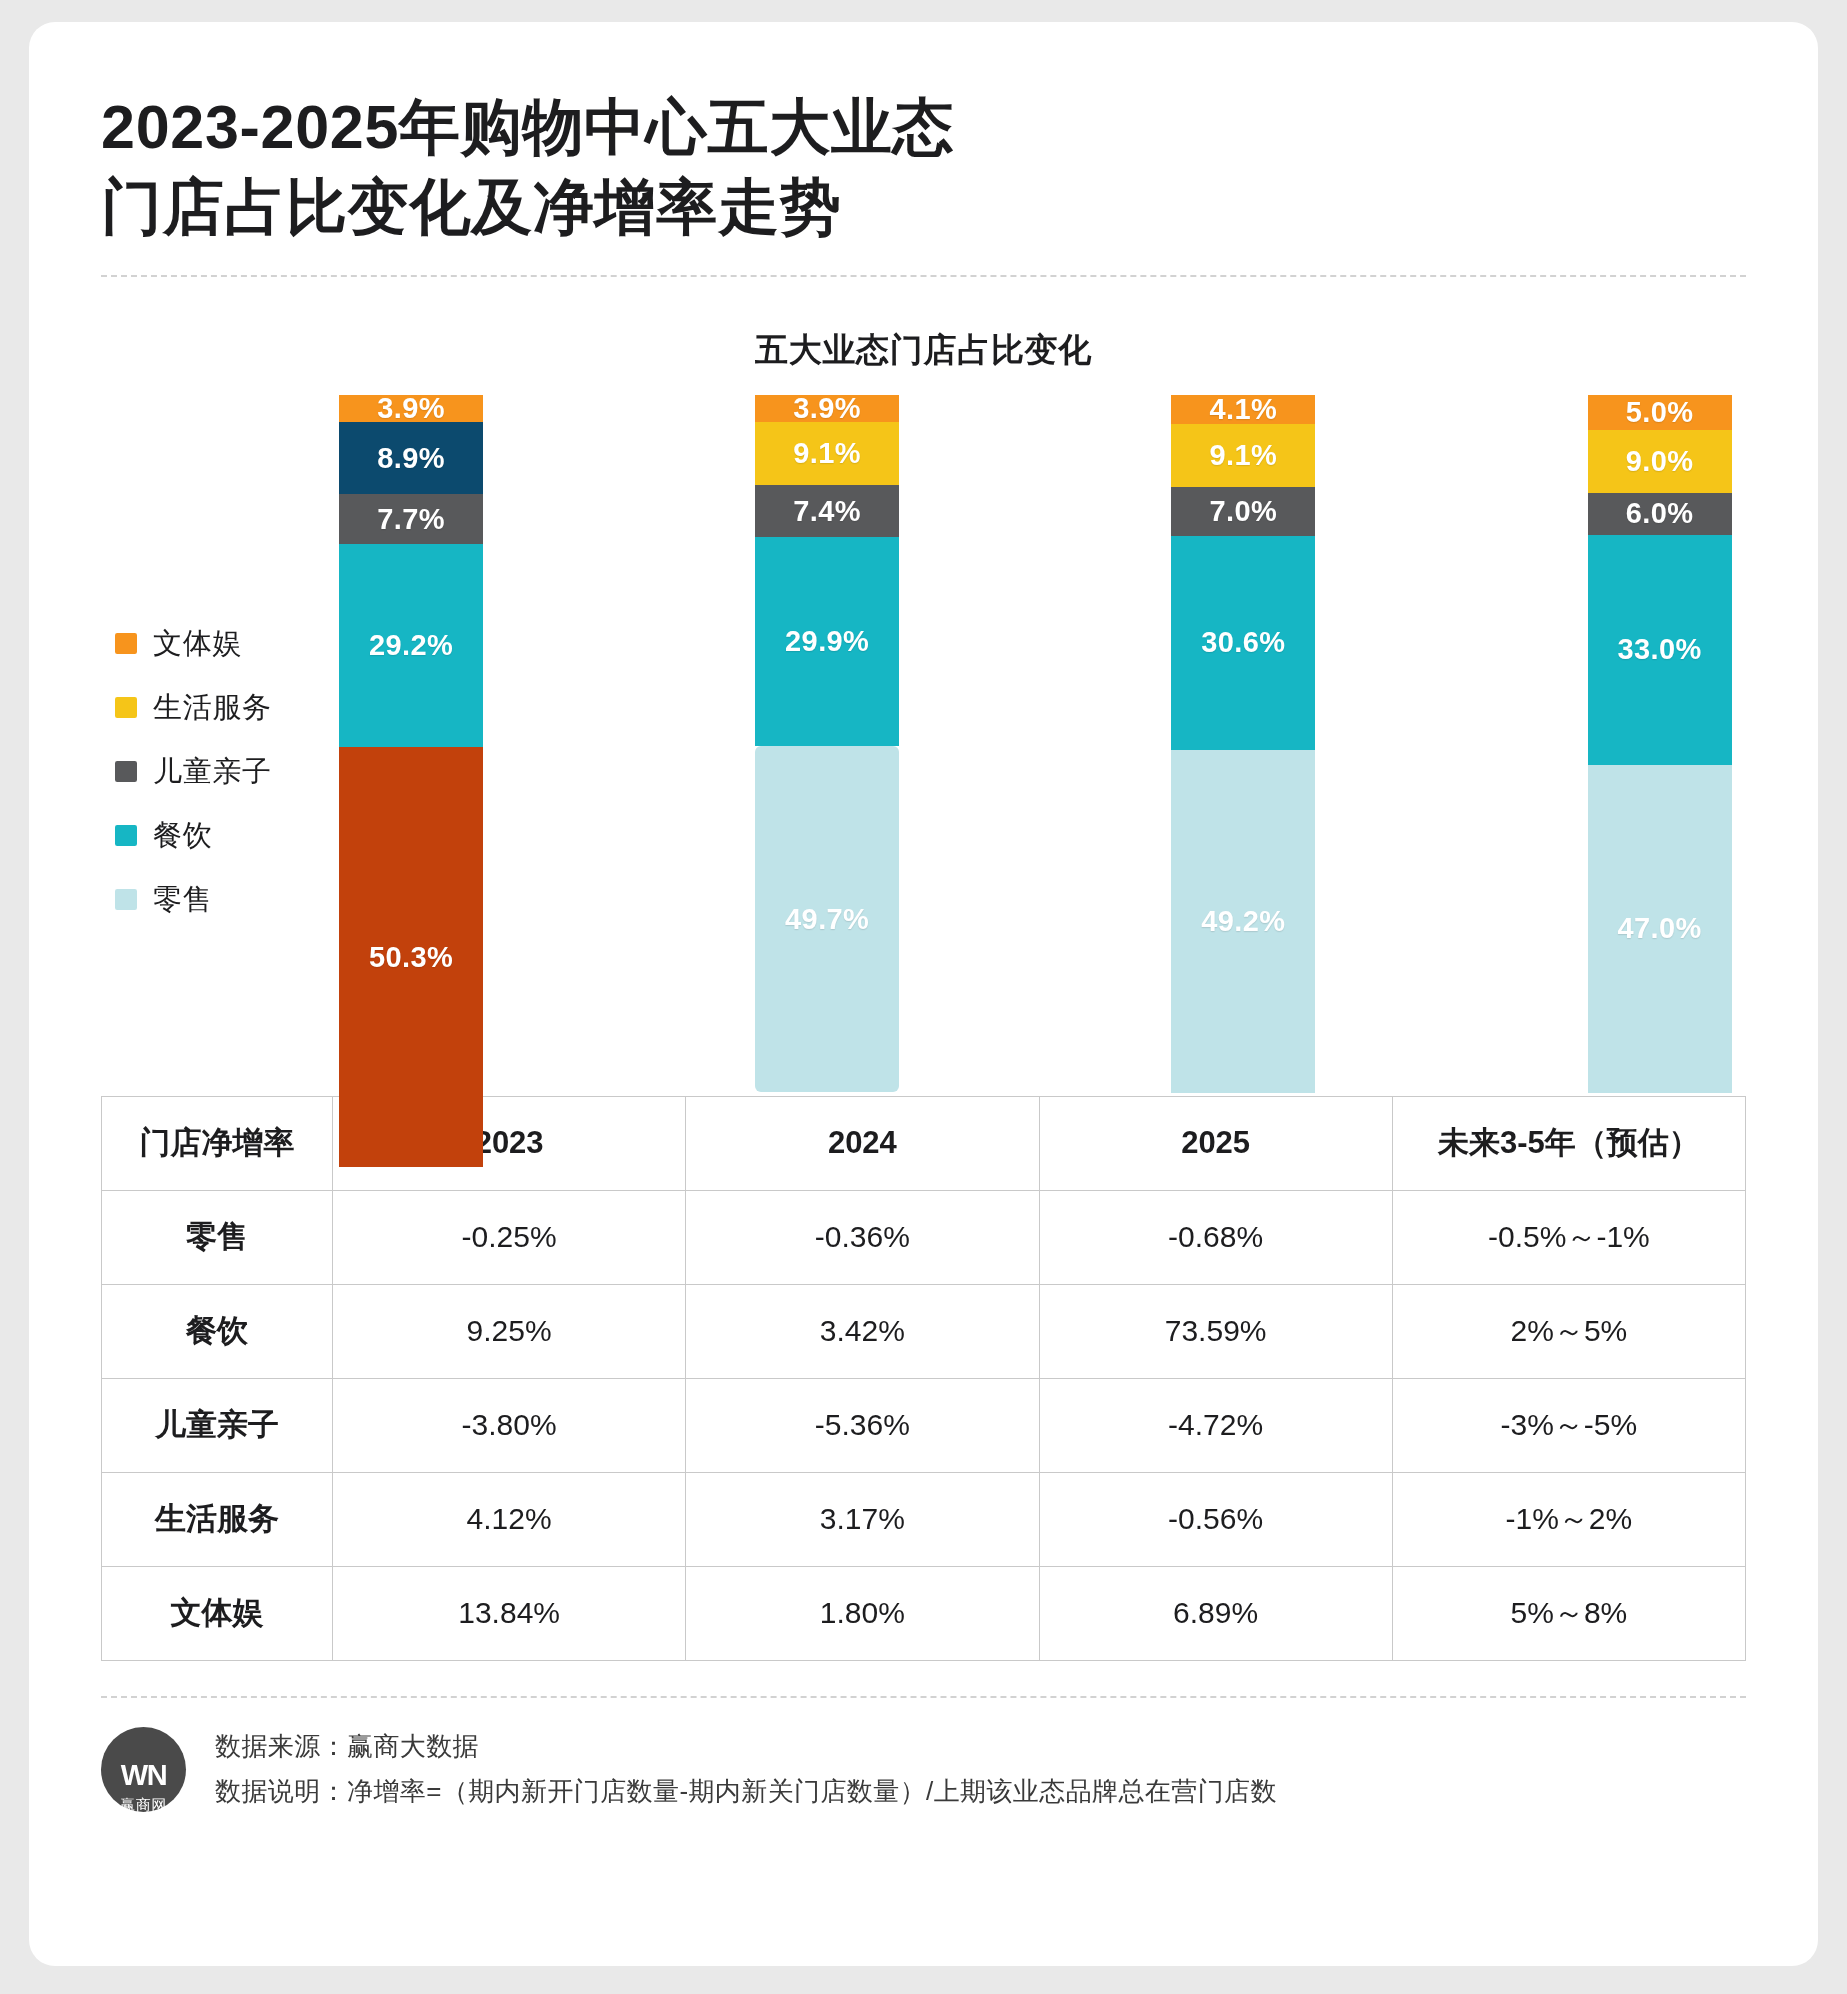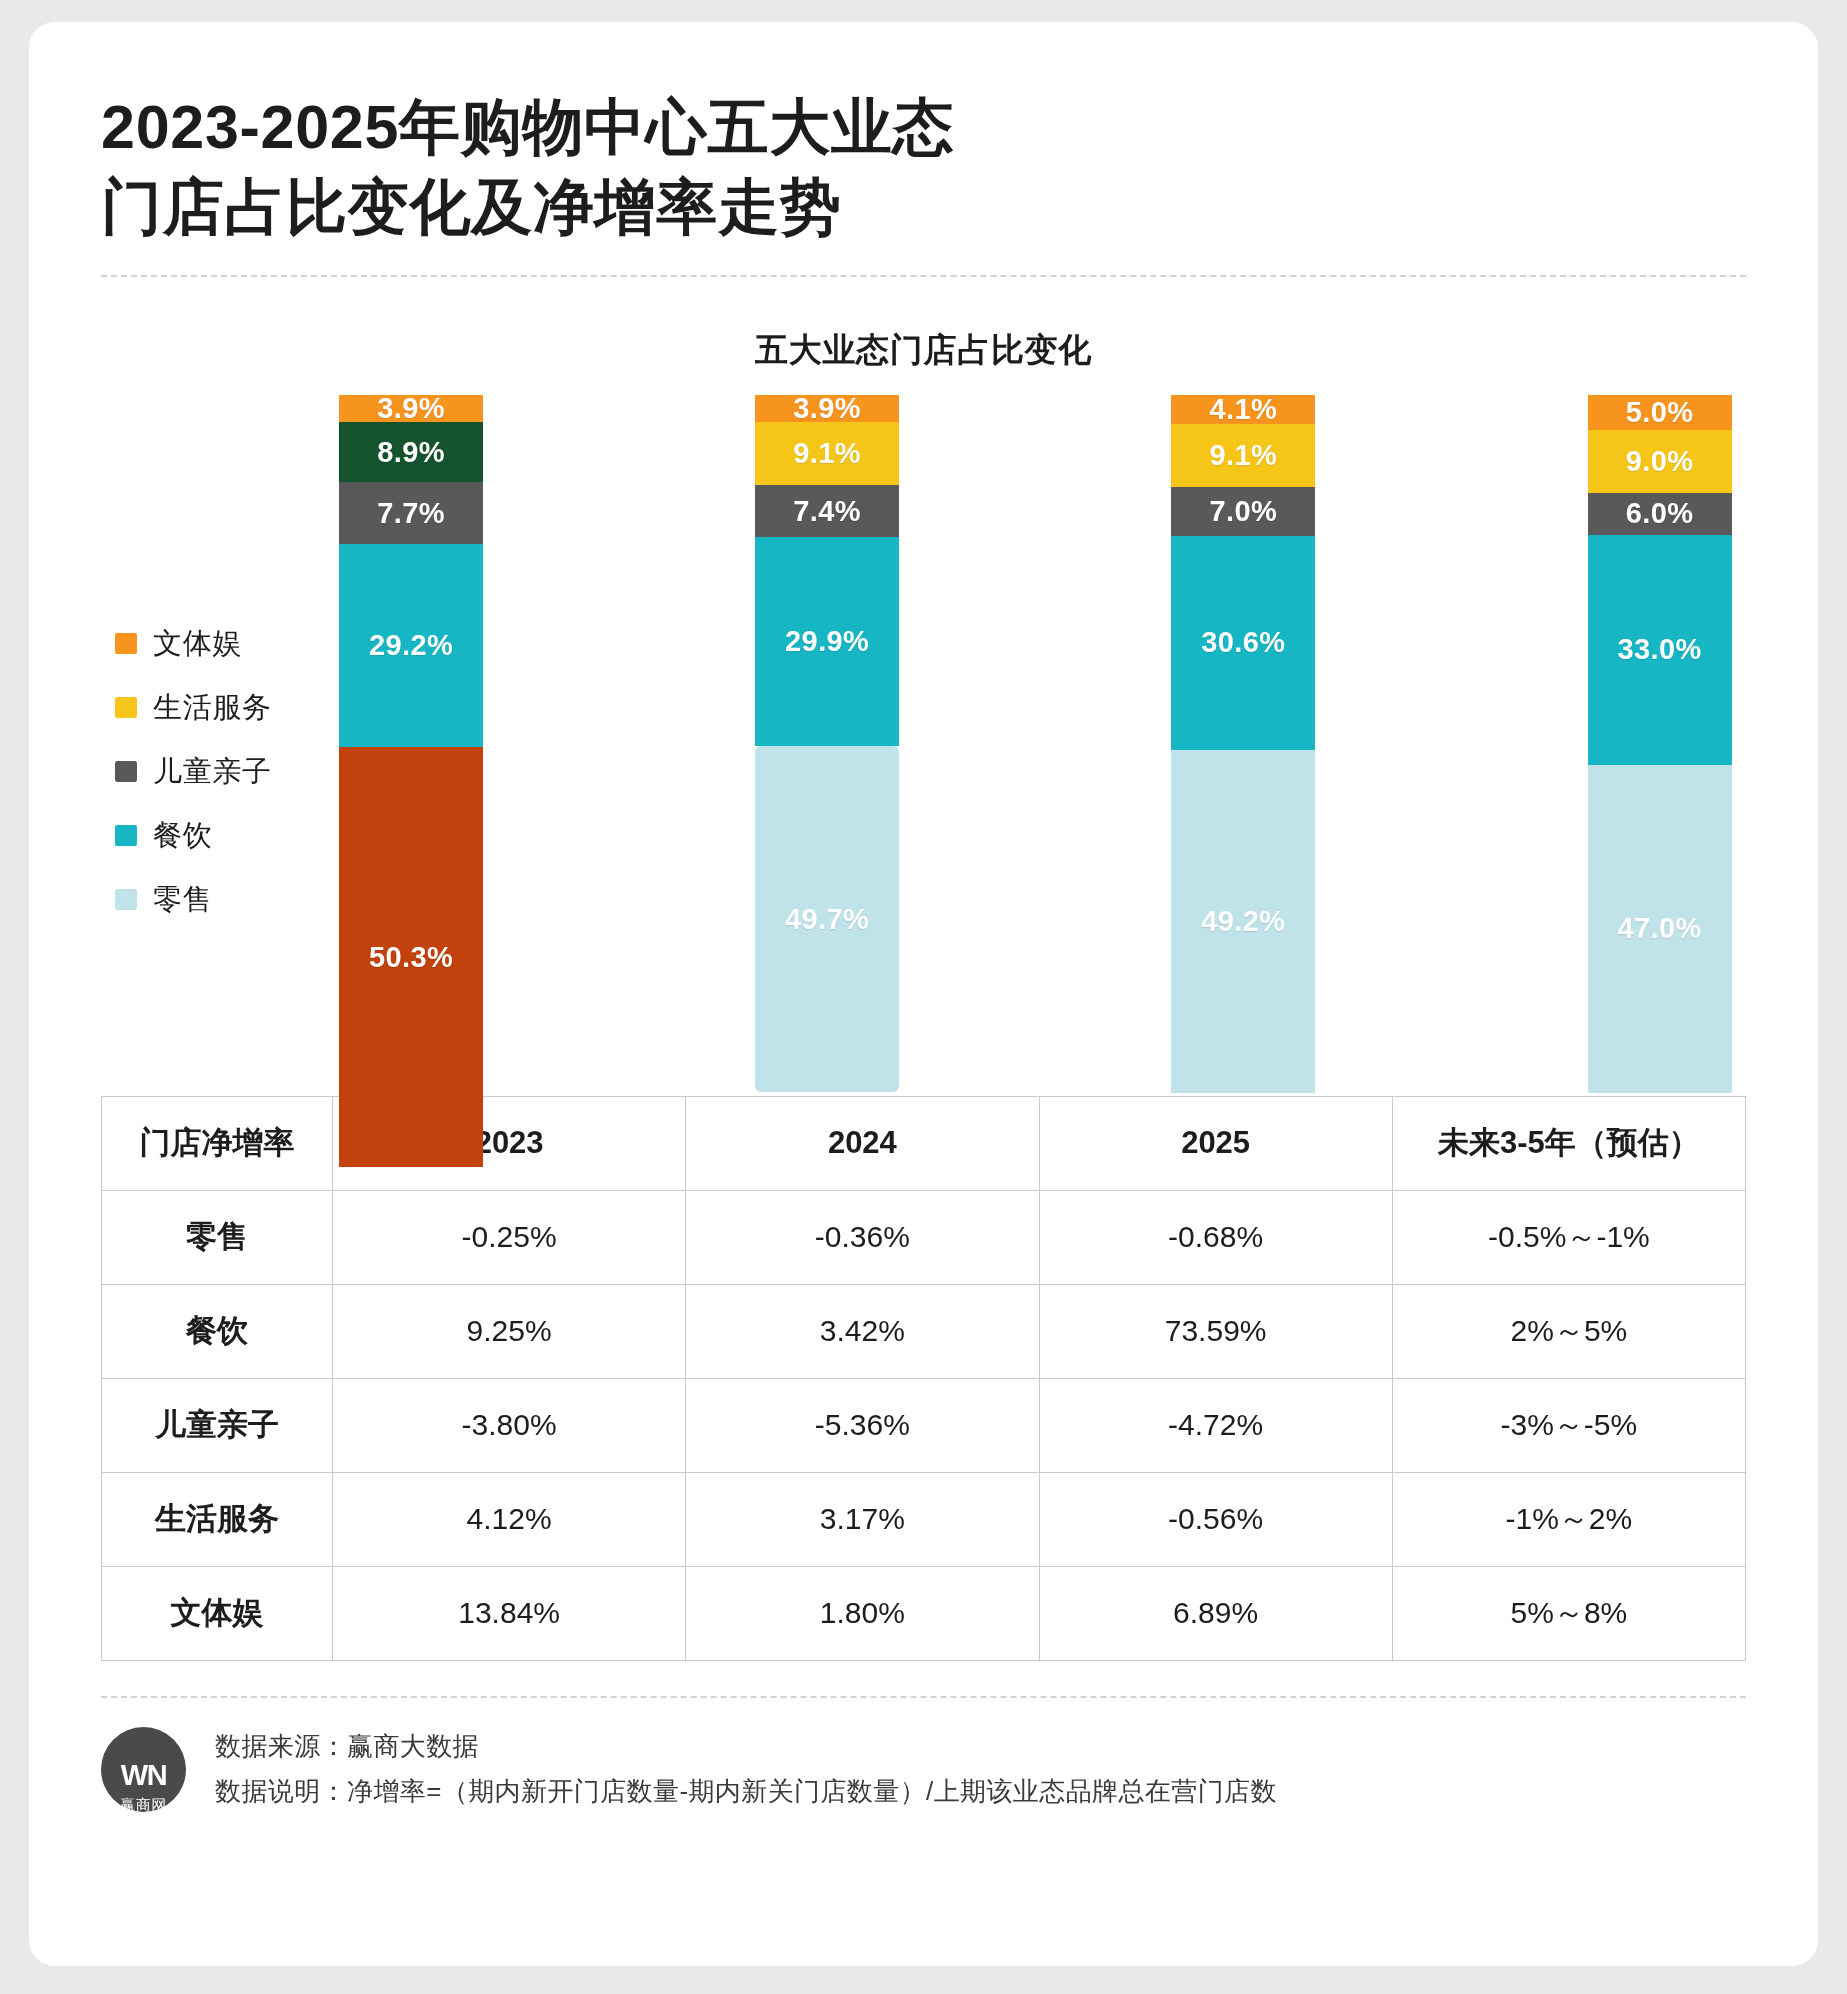--- a/index.html
+++ b/index.html
@@ -219,22 +219,22 @@
         <div class="legend-row">
           <span class="legend-swatch" style="background:#BFE3E8"></span>
           <span class="legend-label">零售</span>
         </div>
       </div>
 
       <div class="bars">
 
         <div class="bar-col">
           <div class="seg" style="background:#F7941D;height:27.4px;">3.9%</div>
-          <div class="seg" style="background:#14532d;height:60px;">8.9%</div>
-          <div class="seg" style="background:#58595B;height:62px;">7.7%</div>
+          <div class="seg" style="background:#0c4a6e;height:72px;">8.9%</div>
+          <div class="seg" style="background:#58595B;height:50px;">7.7%</div>
           <div class="seg" style="background:#16B6C4;height:203px;">29.2%</div>
           <div class="seg" style="background:#c2410c;height:420px;">50.3%</div>
         </div>
 
         <div class="bar-col">
           <div class="seg" style="background:#F7941D;height:27.4px;">3.9%</div>
           <div class="seg" style="background:#F5C518;height:63px;">9.1%</div>
           <div class="seg" style="background:#58595B;height:52px;">7.4%</div>
           <div class="seg" style="background:#16B6C4;height:209px;">29.9%</div>
           <div class="seg" style="background:#BFE3E8;height:346px;border-radius:6px;">49.7%</div>

